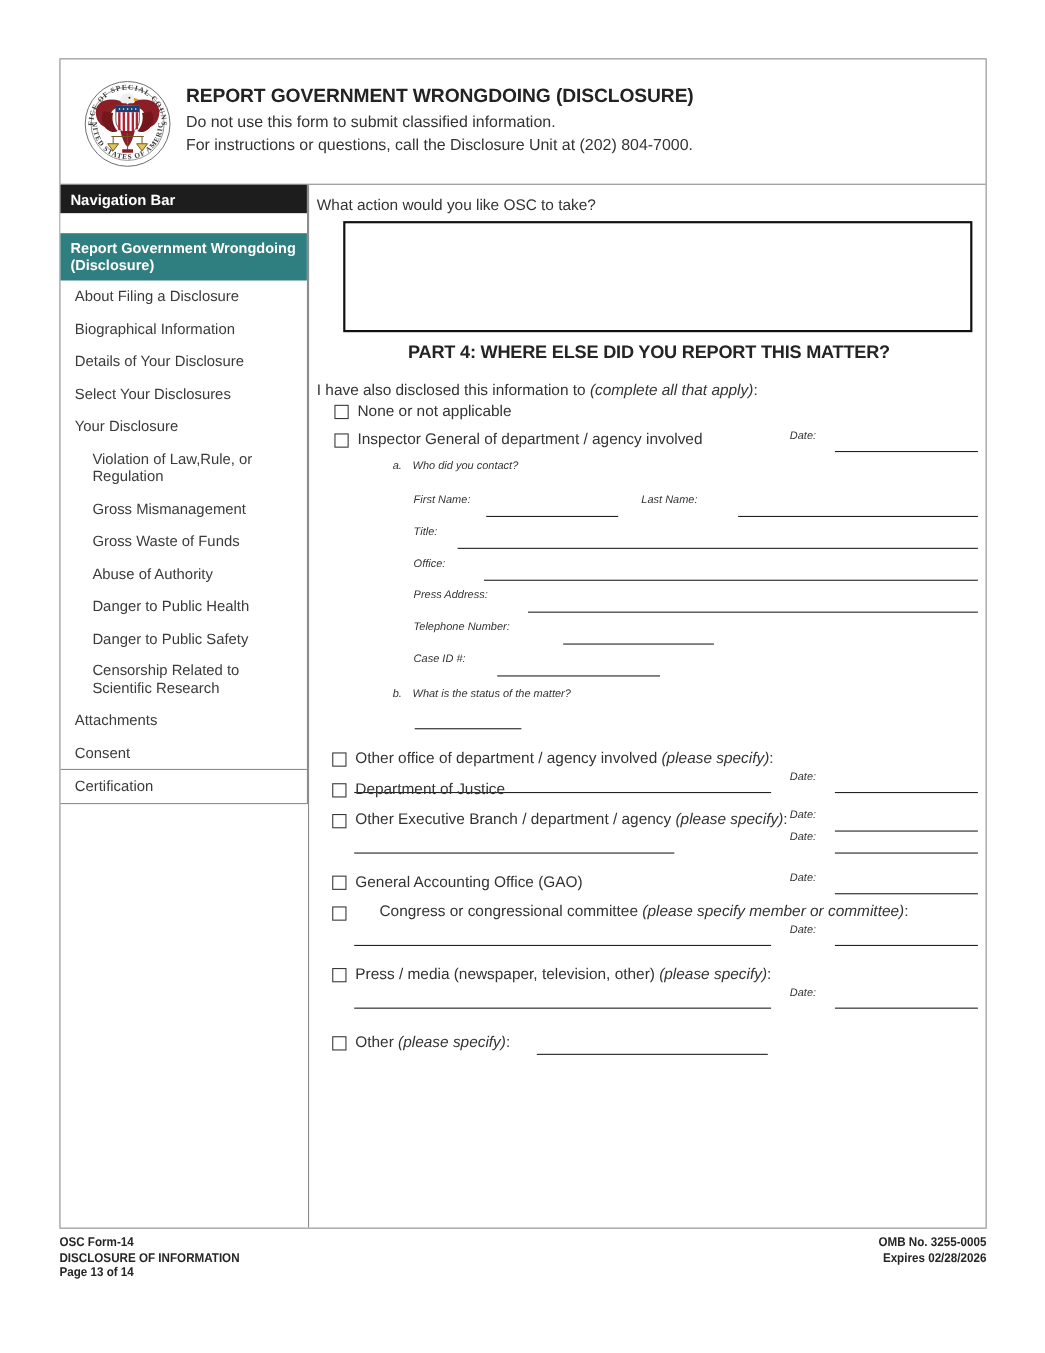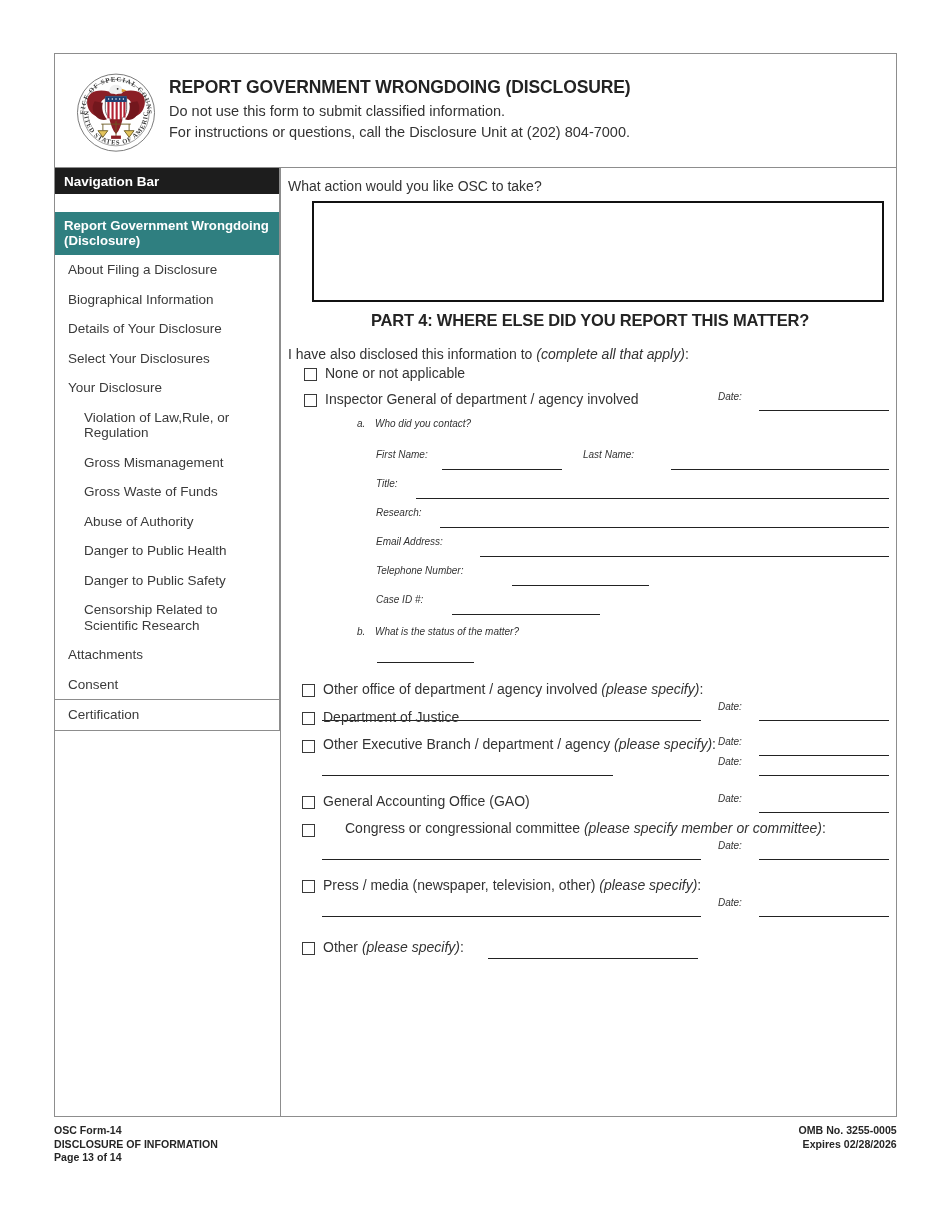--- a/index.html
+++ b/index.html
@@ -343,24 +343,24 @@
       <span class="txt" style="left:94px; top:250px;">Who did you contact?</span>
 
       <span class="txt" style="left:95px; top:281px;">First Name:</span>
       <span class="rule" style="left:161px; top:301px; width:120px;"></span>
       <span class="txt" style="left:302px; top:281px;">Last Name:</span>
       <span class="rule" style="left:390px; top:301px; width:218px;"></span>
 
       <span class="txt" style="left:95px; top:310px;">Title:</span>
       <span class="rule" style="left:135px; top:330px; width:473px;"></span>
 
-      <span class="txt" style="left:95px; top:339px;">Research:</span>
+      <span class="txt" style="left:95px; top:339px;">Office:</span>
       <span class="rule" style="left:159px; top:359px; width:449px;"></span>
 
-      <span class="txt" style="left:95px; top:368px;">Email Address:</span>
+      <span class="txt" style="left:95px; top:368px;">Press Address:</span>
       <span class="rule" style="left:199px; top:388px; width:409px;"></span>
 
       <span class="txt" style="left:95px; top:397px;">Telephone Number:</span>
       <span class="rule" style="left:231px; top:417px; width:137px;"></span>
 
       <span class="txt" style="left:95px; top:426px;">Case ID #:</span>
       <span class="rule" style="left:171px; top:446px; width:148px;"></span>
 
       <span class="txt" style="left:76px; top:458px;">b.</span>
       <span class="txt" style="left:94px; top:458px;">What is the status of the matter?</span>

